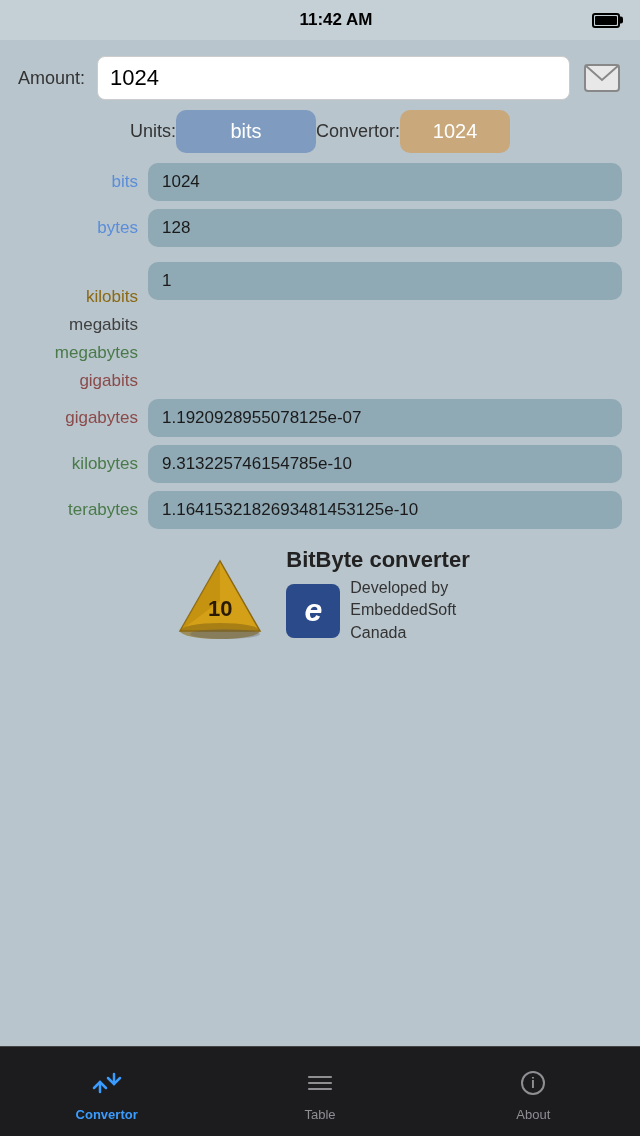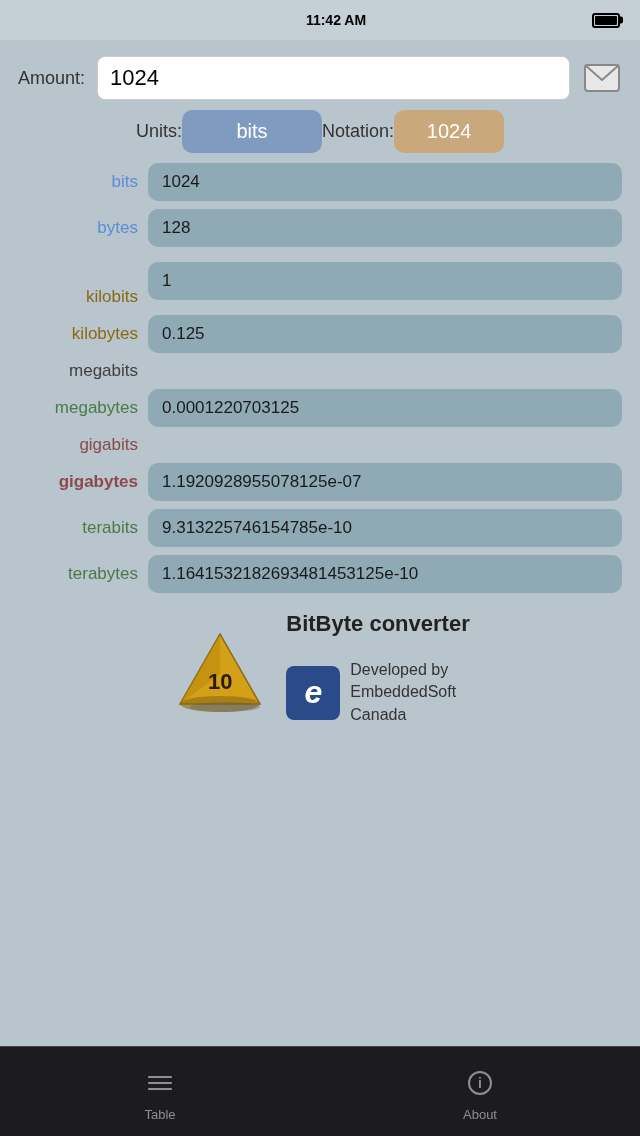--- a/index.html
+++ b/index.html
@@ -17,21 +17,21 @@
     .status-bar {
       background: #c5cfd6;
       height: 40px;
       display: flex;
       align-items: center;
       justify-content: space-between;
       padding: 0 20px;
       flex-shrink: 0;
     }
     .status-time {
-      font-size: 14px;
+      font-size: 17px;
       font-weight: 600;
       color: #000;
       flex: 1;
       text-align: center;
     }
     .battery-icon {
       width: 28px;
       height: 15px;
       border: 2px solid #000;
       border-radius: 3px;
@@ -167,40 +167,40 @@
       font-size: 17px;
       color: #1a1a1a;
     }
     .label-bits { color: #5b8dd9; }
     .label-bytes { color: #5b8dd9; }
     .label-kilobits { color: #8b6914; margin-top: 32px; }
     .label-kilobytes { color: #8b6914; }
     .label-megabits { color: #404040; }
     .label-megabytes { color: #4a7a4a; }
     .label-gigabits { color: #8b4a4a; }
-    .label-gigabytes { color: #8b4a4a; font-weight: bold; }
+    .label-gigabytes { color: #8b4a4a; }
     .label-terabits { color: #4a7a4a; }
     .label-terabytes { color: #4a7a4a; }
 
     
     .branding {
       display: flex;
       align-items: center;
       justify-content: center;
       gap: 16px;
       padding: 8px 0 4px;
     }
     .pyramid-icon {
       width: 100px;
       height: 90px;
     }
     .brand-text {
       display: flex;
       flex-direction: column;
-      gap: 22px;
+      gap: 4px;
     }
     .brand-title {
       font-size: 22px;
       font-weight: bold;
       color: #222;
     }
     .brand-logo {
       width: 54px;
       height: 54px;
       background: #2a4a8a;
@@ -277,57 +277,52 @@
       <svg class="email-svg" viewBox="0 0 36 28" fill="none">
         <rect x="1" y="1" width="34" height="26" rx="3" stroke="#888" stroke-width="2" fill="#e8e8e8"></rect>
         <polyline points="1,1 18,16 35,1" stroke="#888" stroke-width="2" fill="none"></polyline>
       </svg>
     </div>
   </div>
 
   <div class="units-row">
     <span class="units-label">Units:</span>
     <button class="units-btn">bits</button>
-    <span class="notation-label">Notation:</span>
+    <span class="notation-label">Convertor:</span>
     <button class="notation-btn">1024</button>
   </div>
 
   <div class="conversions" id="conversions-container">
   <div class="conv-row">
         <span class="conv-label label-bits">bits</span>
         <div class="conv-value">1024</div>
       </div>
       <div class="conv-row">
         <span class="conv-label label-bytes">bytes</span>
         <div class="conv-value">128</div>
       </div>
       <div class="conv-row">
         <span class="conv-label label-kilobits">kilobits</span>
         <div class="conv-value">1</div>
       </div>
       <div class="conv-row">
-        <span class="conv-label label-kilobytes">kilobytes</span>
-        <div class="conv-value">0.125</div>
-      </div>
-      <div class="conv-row">
         <span class="conv-label label-megabits">megabits</span>
       </div>
       <div class="conv-row">
         <span class="conv-label label-megabytes">megabytes</span>
-        <div class="conv-value">0.0001220703125</div>
       </div>
       <div class="conv-row">
         <span class="conv-label label-gigabits">gigabits</span>
       </div>
       <div class="conv-row">
         <span class="conv-label label-gigabytes">gigabytes</span>
         <div class="conv-value">1.1920928955078125e-07</div>
       </div>
       <div class="conv-row">
-        <span class="conv-label label-terabits">terabits</span>
+        <span class="conv-label label-terabits">kilobytes</span>
         <div class="conv-value">9.313225746154785e-10</div>
       </div>
       <div class="conv-row">
         <span class="conv-label label-terabytes">terabytes</span>
         <div class="conv-value">1.1641532182693481453125e-10</div>
       </div>
     </div>
 
   <div class="branding">
 
@@ -348,20 +343,31 @@
       <div class="brand-row">
         <div class="brand-logo">e</div>
         <span class="brand-sub">Developed by<br>EmbeddedSoft<br>Canada</span>
       </div>
     </div>
   </div>
 
 </div>
 
 <div class="tab-bar">
+  <div class="tab-item active">
+    <div class="tab-icon">
+      <svg width="30" height="26" viewBox="0 0 30 26" fill="none">
+        <polyline points="2,18 8,12 14,18" stroke="#3b9cff" stroke-width="2.5" fill="none" stroke-linecap="round"></polyline>
+        <line x1="8" y1="12" x2="8" y2="22" stroke="#3b9cff" stroke-width="2.5" stroke-linecap="round"></line>
+        <polyline points="28,8 22,14 16,8" stroke="#3b9cff" stroke-width="2.5" fill="none" stroke-linecap="round"></polyline>
+        <line x1="22" y1="14" x2="22" y2="4" stroke="#3b9cff" stroke-width="2.5" stroke-linecap="round"></line>
+      </svg>
+    </div>
+    <span class="tab-label">Convertor</span>
+  </div>
   <div class="tab-item">
     <div class="tab-icon">
       <svg width="30" height="26" viewBox="0 0 30 26" fill="none">
         <line x1="4" y1="7" x2="26" y2="7" stroke="#8e8e93" stroke-width="2.2" stroke-linecap="round"></line>
         <line x1="4" y1="13" x2="26" y2="13" stroke="#8e8e93" stroke-width="2.2" stroke-linecap="round"></line>
         <line x1="4" y1="19" x2="26" y2="19" stroke="#8e8e93" stroke-width="2.2" stroke-linecap="round"></line>
       </svg>
     </div>
     <span class="tab-label">Table</span>
   </div>

